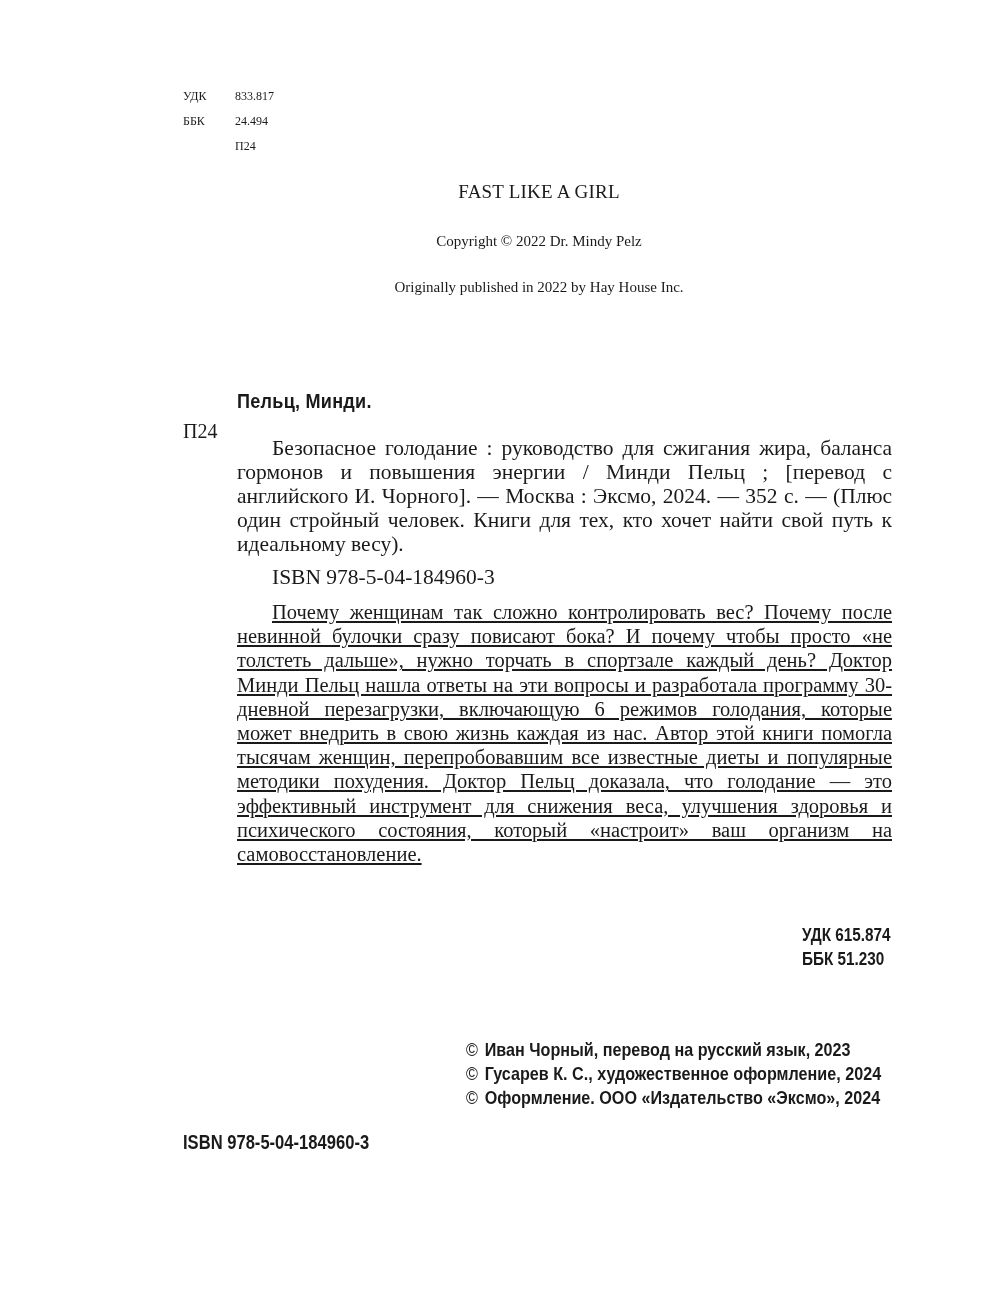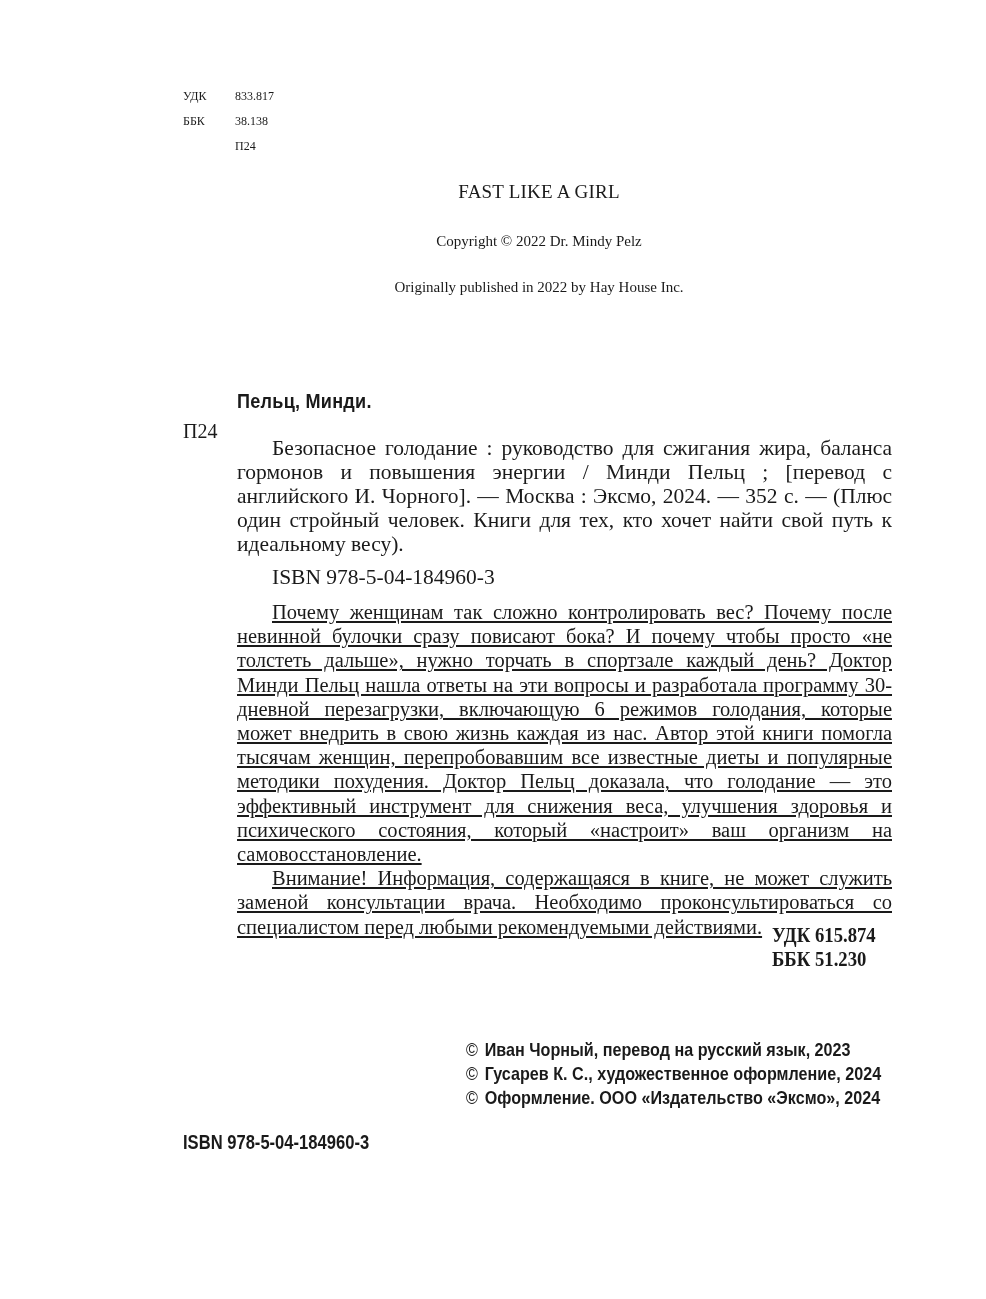--- a/index.html
+++ b/index.html
@@ -12,60 +12,59 @@
   .orig-title { left: 0; width: 1078px; top: 181px; text-align: center; font-size: 19px; letter-spacing: 0.2px; }
   .copyright { left: 0; width: 1078px; top: 233px; text-align: center; font-size: 15px; }
   .origpub { left: 0; width: 1078px; top: 279px; text-align: center; font-size: 15px; }
   .author { left: 237px; top: 389px; font-size: 21px; font-weight: bold; font-family: "Liberation Sans", sans-serif; transform: scaleX(0.86); transform-origin: left; letter-spacing: 0.3px; }
   .pcode { left: 183px; top: 420px; font-size: 20px; }
   .biblio { left: 237px; top: 436px; width: 655px; font-size: 21.5px; line-height: 24px; text-align: justify; }
   .biblio p { margin: 0; text-indent: 35px; }
   .isbn-inline { left: 272px; top: 565px; font-size: 21.5px; }
   .annot { left: 237px; top: 600px; width: 655px; font-size: 20.5px; line-height: 24.2px; text-align: justify; text-decoration: underline; }
   .annot p { margin: 0; text-indent: 35px; }
-  .codes-right { right: 92px; top: 923px; text-align: left; font-size: 22px; line-height: 24px; font-weight: bold; font-family: Liberation Serif, serif; }
+  .codes-right { right: 80px; top: 923px; text-align: left; font-size: 18px; line-height: 24px; font-weight: bold; font-family: Liberation Sans, sans-serif; }
   .codes-right div { transform: scaleX(0.85); transform-origin: left; }
   .isbn-bottom { left: 183px; top: 1131px; font-size: 19.5px; font-weight: bold; font-family: "Liberation Sans", sans-serif; transform: scaleX(0.85); transform-origin: left; }
   .copy-list { left: 466px; top: 1038px; width: 480px; font-size: 19px; line-height: 24px; font-weight: bold; font-family: "Liberation Sans", sans-serif; }
   .copy-list .item { display: flex; transform: scaleX(0.85); transform-origin: left; width: 500px; }
   .copy-list .sym { width: 22px; flex: none; font-weight: normal; }
   .copy-list .txt { flex: 1; }
 </style>
 </head>
 <body>
 
 <div class="abs class-block">
   <div class="row">
     <span class="lbl">УДК</span>
     <span>833.817</span>
   </div>
   <div class="row">
     <span class="lbl">ББК</span>
-    <span>38.138</span>
+    <span>24.494</span>
   </div>
   <div class="row">
     <span class="lbl"></span>
     <span>П24</span>
   </div>
 </div>
 
 <div class="abs orig-title">FAST LIKE A GIRL</div>
 <div class="abs copyright">Copyright © 2022 Dr. Mindy Pelz</div>
 <div class="abs origpub">Originally published in 2022 by Hay House Inc.</div>
 
 <div class="abs author">Пельц, Минди.</div>
 <div class="abs pcode">П24</div>
 <div class="abs biblio">
   <p>Безопасное голодание : руководство для сжигания жира, баланса гормонов и повышения энергии / Минди Пельц ; [перевод с английского И. Чорного]. — Москва : Эксмо, 2024. — 352 с. — (Плюс один стройный человек. Книги для тех, кто хочет найти свой путь к идеальному весу).</p>
 </div>
 <div class="abs isbn-inline">ISBN 978-5-04-184960-3</div>
 
 <div class="abs annot">
   <p>Почему женщинам так сложно контролировать вес? Почему после невинной булочки сразу повисают бока? И почему чтобы просто «не толстеть дальше», нужно торчать в спортзале каждый день? Доктор Минди Пельц нашла ответы на эти вопросы и разработала программу 30-дневной перезагрузки, включающую 6 режимов голодания, которые может внедрить в свою жизнь каждая из нас. Автор этой книги помогла тысячам женщин, перепробовавшим все известные диеты и популярные методики похудения. Доктор Пельц доказала, что голодание — это эффективный инструмент для снижения веса, улучшения здоровья и психического состояния, который «настроит» ваш организм на самовосстановление.</p>
-  <p>Внимание! Информация, содержащаяся в книге, не может служить заменой консультации врача. Необходимо проконсультироваться со специалистом перед любыми рекомендуемыми действиями.</p>
 </div>
 
 <div class="abs codes-right">
   <div>УДК 615.874</div>
   <div>ББК 51.230</div>
 </div>
 
 <div class="abs copy-list">
   <div class="item">
     <span class="sym">©</span>

